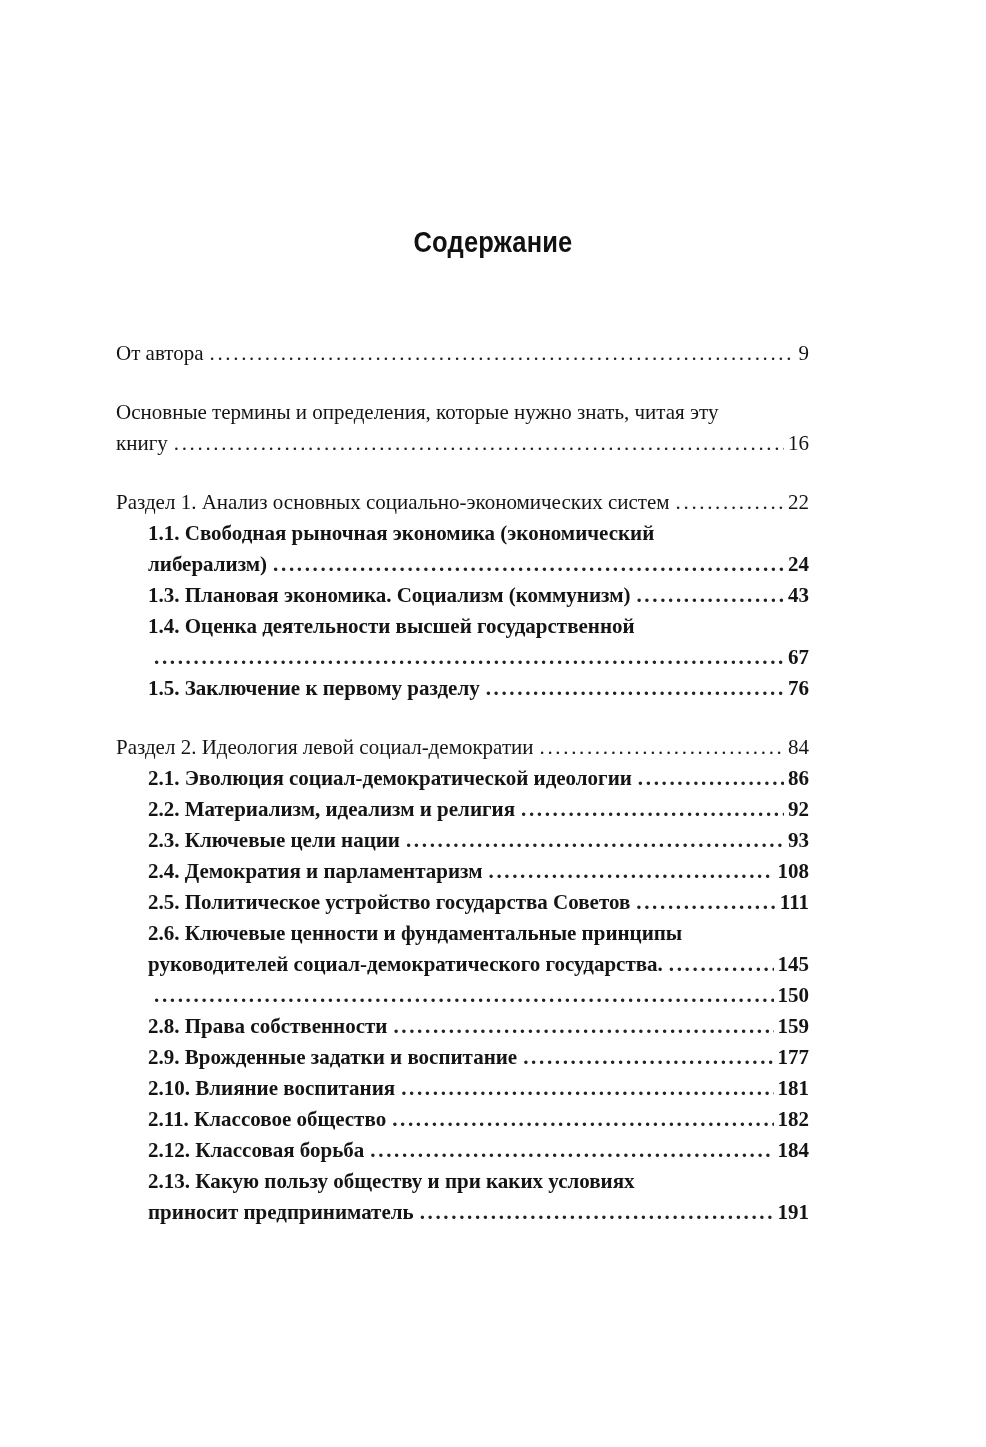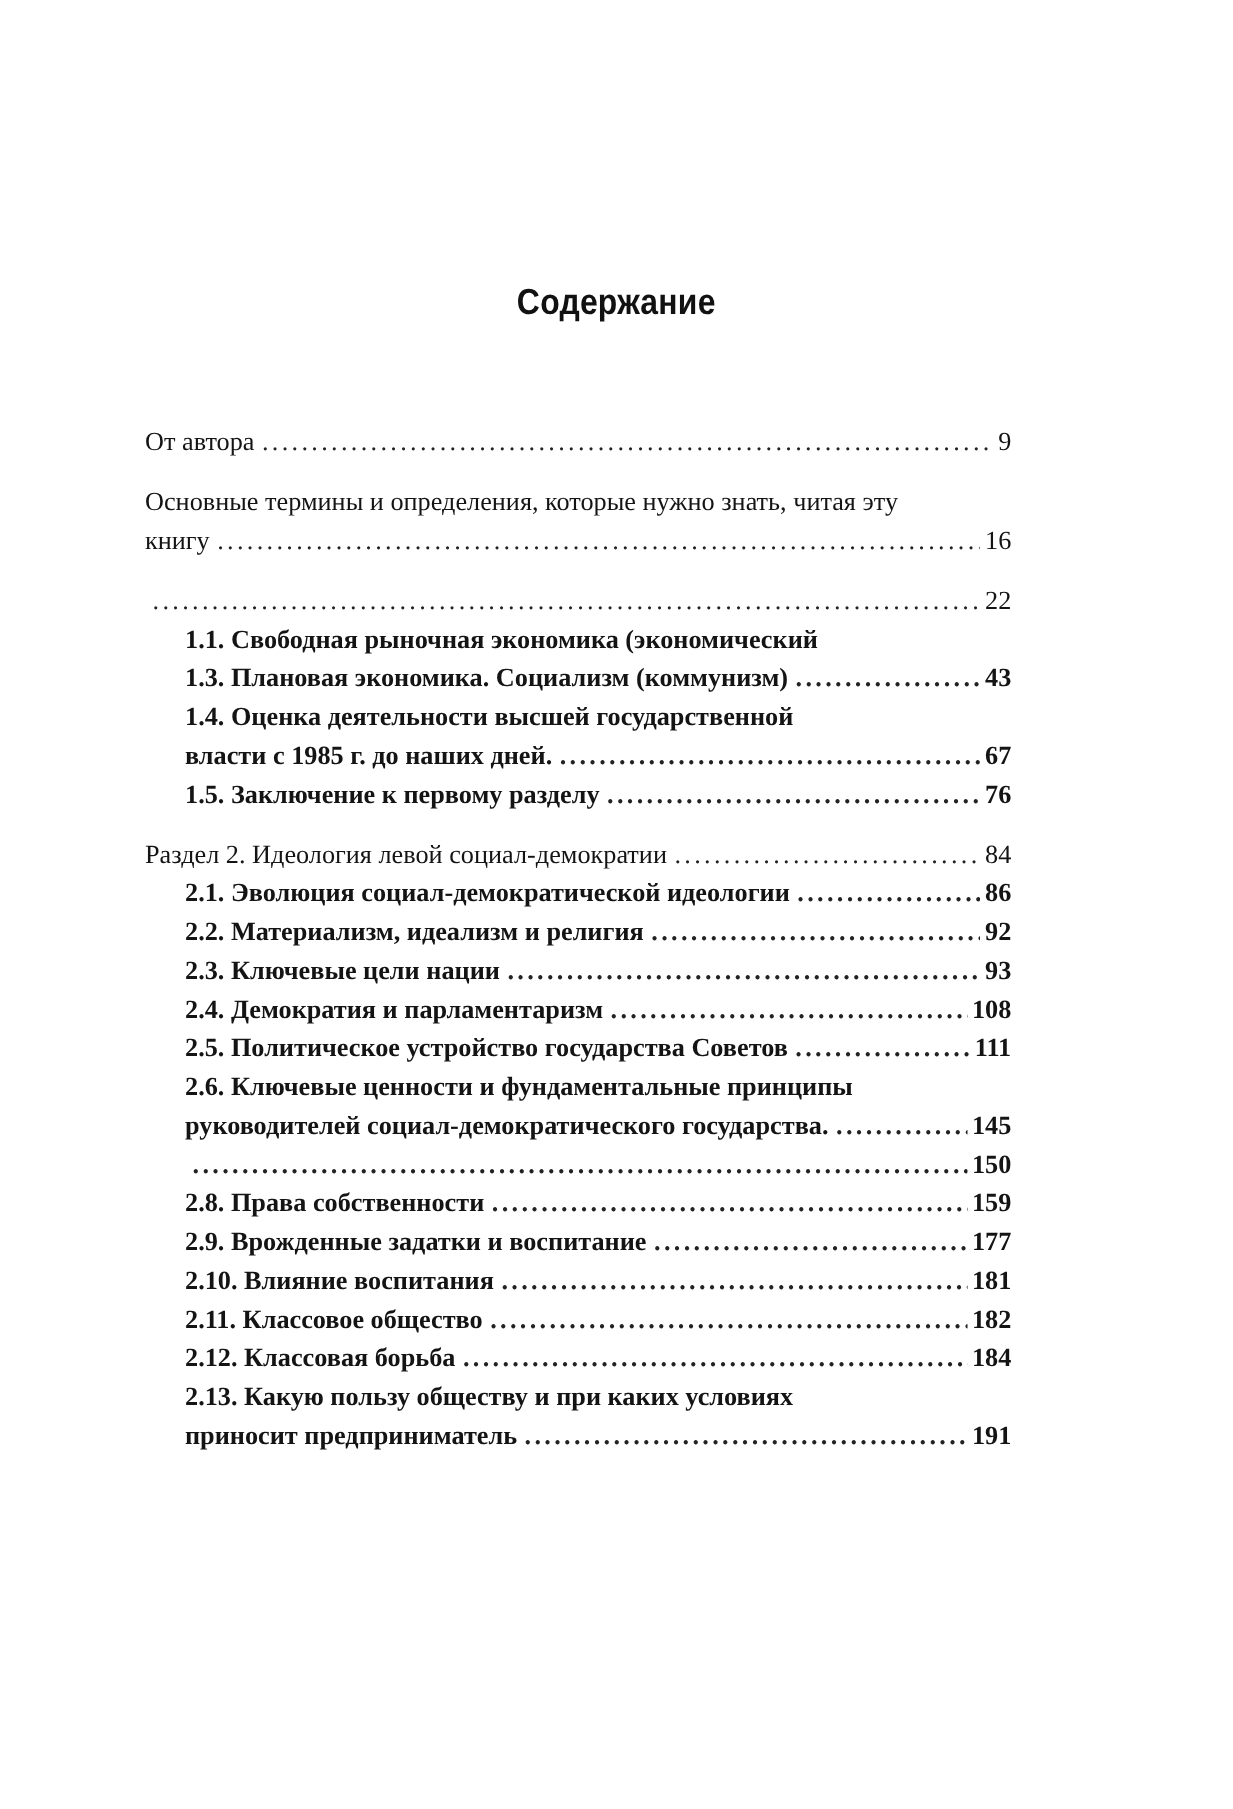--- a/index.html
+++ b/index.html
@@ -34,21 +34,21 @@
     width: 693px;
     font-family: "Liberation Serif", "DejaVu Serif", serif;
     font-size: 21px;
     line-height: 31px;
     color: #141414;
   }
   .toc-group {
     margin: 0;
   }
   .toc-group + .toc-group {
-    margin-top: 17px;
+    margin-top: 28px;
   }
   .toc-entry {
     position: relative;
   }
   .toc-entry.indent {
     padding-left: 32px;
     font-weight: bold;
   }
   .toc-line {
     display: flex;
@@ -102,42 +102,47 @@
         <span class="text">книгу</span>
         <span class="leader"></span>
         <span class="page">16</span>
       </div>
     </div>
   </div>
 
   <div class="toc-group">
     <div class="toc-entry">
       <div class="toc-line">
+        <span class="text">Раздел 1. Анализ основных социально-экономических систем</span>
         <span class="leader"></span>
         <span class="page">22</span>
       </div>
     </div>
 
     <div class="toc-entry indent">
       <span class="toc-first-line">1.1. Свободная рыночная экономика (экономический</span>
+      <div class="toc-line">
+        <span class="text">либерализм)</span>
+        <span class="leader"></span>
+        <span class="page">24</span>
+      </div>
     </div>
 
 
     <div class="toc-entry indent">
       <div class="toc-line">
         <span class="text">1.3. Плановая экономика. Социализм (коммунизм)</span>
         <span class="leader"></span>
         <span class="page">43</span>
       </div>
     </div>
 
     <div class="toc-entry indent">
       <span class="toc-first-line">1.4. Оценка деятельности высшей государственной</span>
       <div class="toc-line">
-        <span class="text">власти с 1985 г. до наших дней.</span>
         <span class="leader"></span>
         <span class="page">67</span>
       </div>
     </div>
 
     <div class="toc-entry indent">
       <div class="toc-line">
         <span class="text">1.5. Заключение к первому разделу</span>
         <span class="leader"></span>
         <span class="page">76</span>

